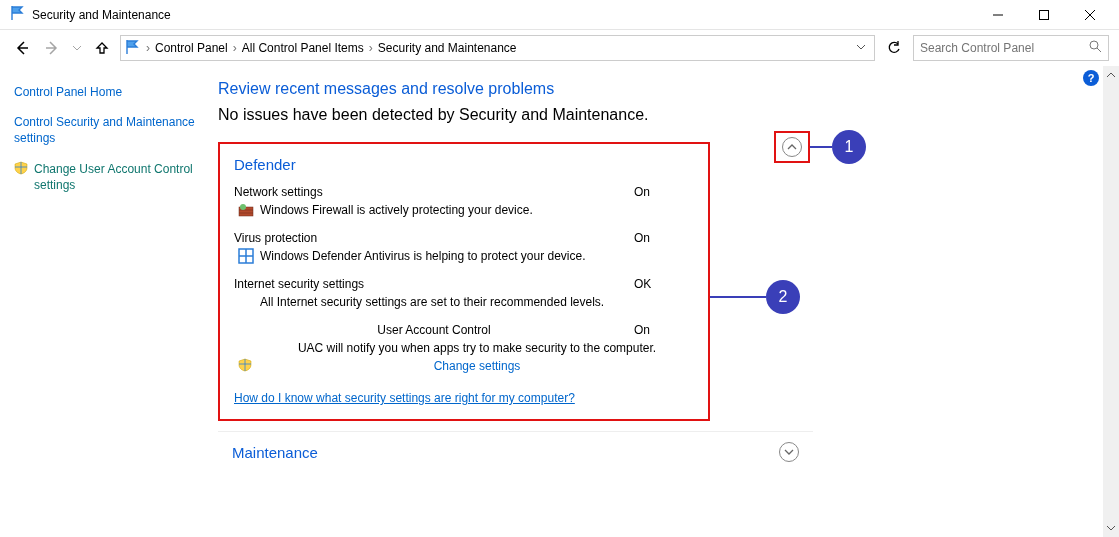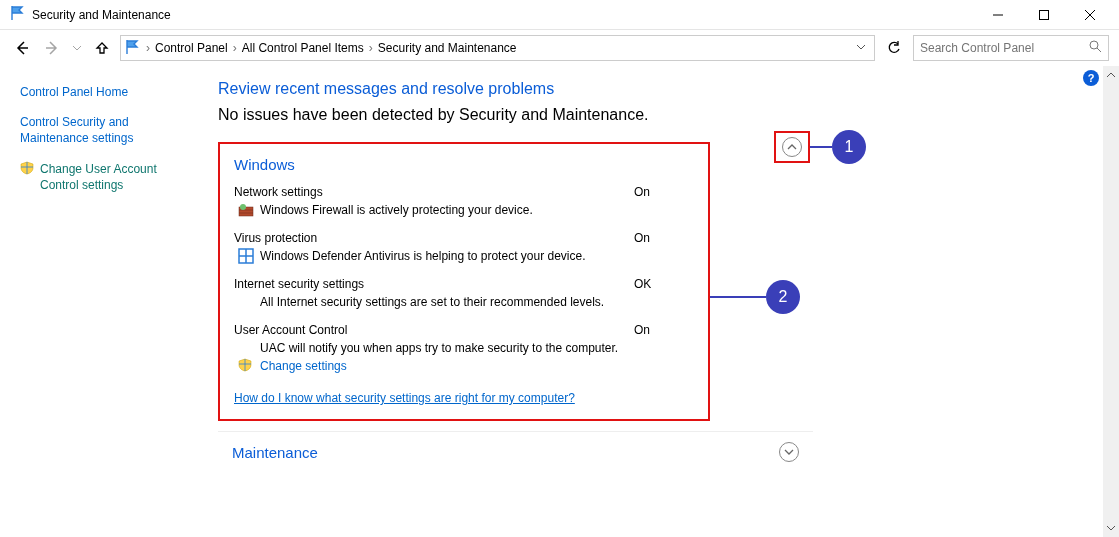--- a/index.html
+++ b/index.html
@@ -60,21 +60,21 @@
   .search-box input {
     flex:1; border:none; outline:none;
     color:#777; font-size:12px; background:transparent;
   }
   .search-box .mag { color:#777; }
 
   
   .body-wrap { display:flex; height: calc(537px - 30px - 36px); }
   .sidebar {
     width: 210px;
-    padding: 18px 20px;
+    padding: 18px 14px;
   }
   .sidebar a.side-link {
     color:#0066cc;
     text-decoration:none;
     display:block;
     margin-bottom:14px;
     line-height:1.35;
   }
   .side-row { display:flex; align-items:flex-start; gap:6px; margin-bottom:14px;}
   .side-row a { color:#0f766e; text-decoration:none; line-height:1.35;}
@@ -278,21 +278,21 @@
     </div>
   </div>
 
   <div class="content-area">
     <div class="help-badge">?</div>
 
     <h1 class="page-title">Review recent messages and resolve problems</h1>
     <div class="subtext">No issues have been detected by Security and Maintenance.</div>
 
     <div class="security-panel">
-      <div class="section-heading">Windows</div>
+      <div class="section-heading">Defender</div>
 
       <div class="sec-item">
         <div class="sec-head">
           <span class="name">Network settings</span>
           <span class="status">On</span>
         </div>
         <div class="sec-desc">
           <span class="mini-icon">
             <svg width="16" height="16" viewBox="0 0 16 16">
                 <rect x="1" y="5" width="14" height="9" fill="#b24a2c"></rect>
@@ -325,21 +325,21 @@
       <div class="sec-item">
         <div class="sec-head">
           <span class="name">Internet security settings</span>
           <span class="status">OK</span>
         </div>
         <div class="sec-desc noicon">
           <span>All Internet security settings are set to their recommended levels.</span>
         </div>
       </div>
 
-      <div class="sec-item" style="margin-bottom:18px;">
+      <div class="sec-item" style="margin-bottom:18px;text-align:center;">
         <div class="sec-head">
           <span class="name">User Account Control</span>
           <span class="status">On</span>
         </div>
         <div class="sec-desc noicon">
           <span>UAC will notify you when apps try to make security to the computer.</span>
         </div>
         <div class="sec-desc">
           <span class="mini-icon">
             <svg width="14" height="14" viewBox="0 0 14 14">

